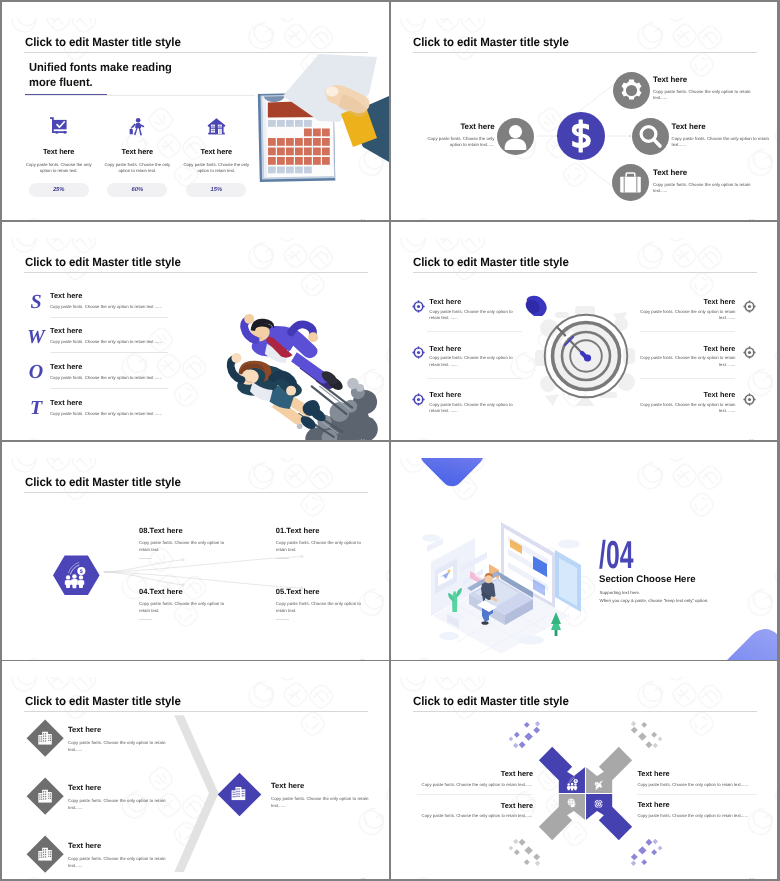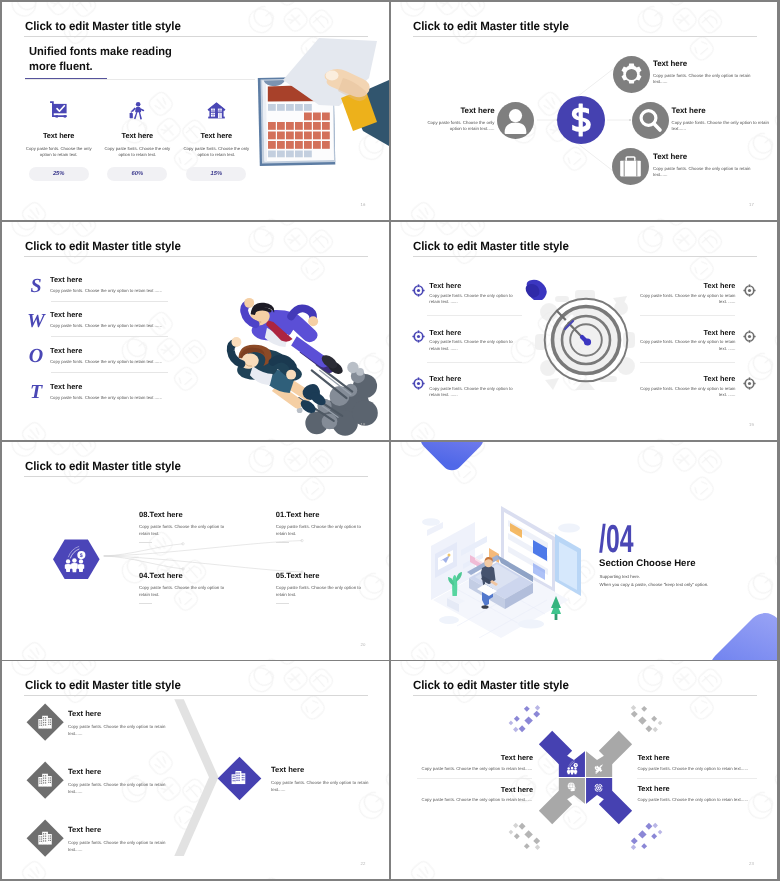--- a/index.html
+++ b/index.html
@@ -1,21 +1,21 @@
 <!DOCTYPE html>
 <html><head>
 <meta charset="utf-8">
 <style>
   html,body{margin:0;padding:0;}
   body{width:780px;height:881px;overflow:hidden;background:#808080;
        font-family:"Liberation Sans",sans-serif;
        -webkit-font-smoothing:antialiased;text-rendering:geometricPrecision;}
   #sheet{position:relative;width:780px;height:881px;}
   .slide{position:absolute;width:386.5px;height:218px;background:#fff;overflow:hidden;}
-  .sc{position:absolute;left:0;top:0;width:448px;height:218px;}
+  .sc{position:absolute;left:0;top:16px;width:448px;height:218px;}
 
   
   .stitle{position:absolute;left:22.9px;top:17.2px;font-size:12px;font-weight:bold;color:#0d0d0d;
           letter-spacing:-0.1px;transform:scaleX(0.96);transform-origin:left top;white-space:nowrap;}
   .srule{position:absolute;left:22px;top:33.5px;height:1px;background:#d7d7d7;}
   .pnum{position:absolute;left:358.5px;top:199.5px;font-size:4.3px;color:#b5b5b5;letter-spacing:0.2px;}
 
   
   .wm{position:absolute;inset:0;pointer-events:none;opacity:1;}
 

